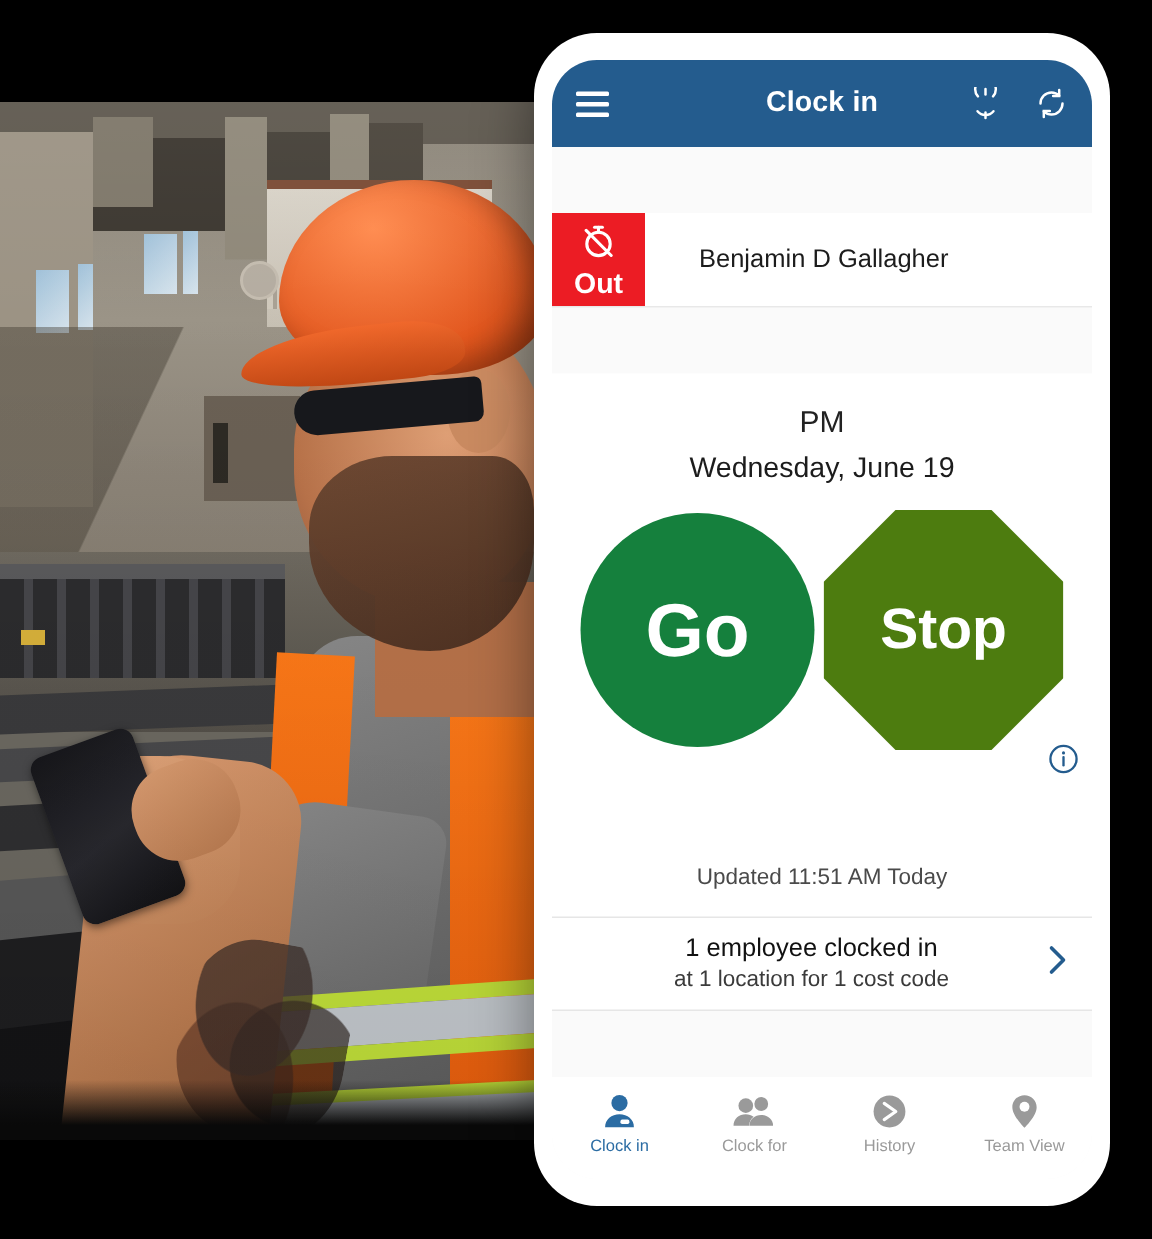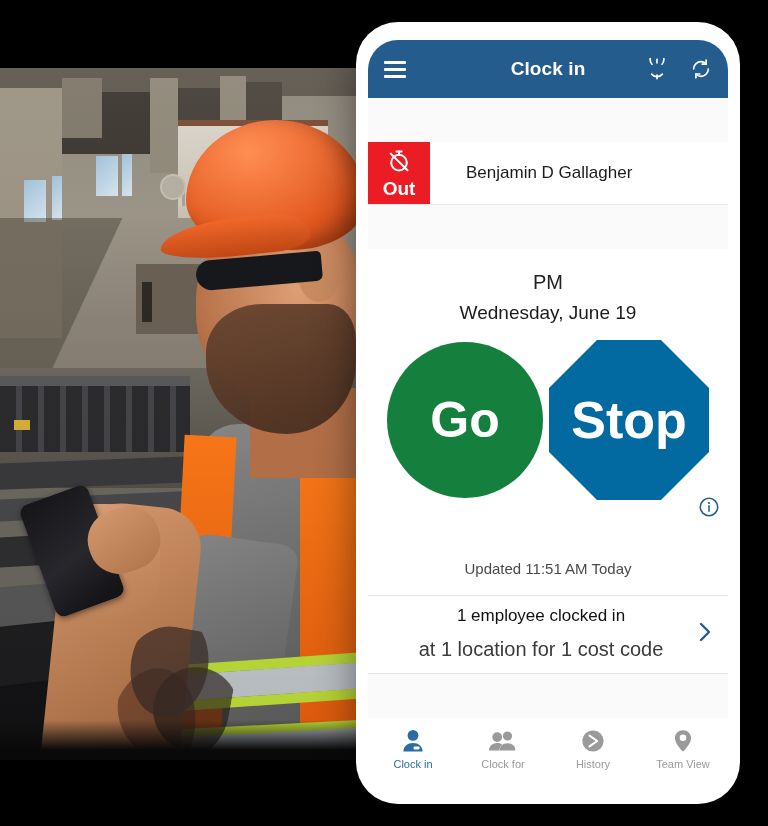--- a/index.html
+++ b/index.html
@@ -371,24 +371,24 @@
   .go-btn {
     width: 156px; height: 156px; border-radius: 50%;
     background: #15803d;
     display:flex; align-items:center; justify-content:center;
     color:#fff; font-size:50px; font-weight:bold;
     cursor:pointer; border:0;
     font-family:"Liberation Sans", sans-serif;
   }
   .stop-btn {
     width: 160px; height: 160px;
-    background: #0369a1;
+    background: #4d7c0f;
     clip-path: polygon(30% 0%,70% 0%,100% 30%,100% 70%,70% 100%,30% 100%,0% 70%,0% 30%);
     display:flex; align-items:center; justify-content:center;
-    color:#fff; font-size:52px; font-weight:bold;
+    color:#fff; font-size:38px; font-weight:bold;
     cursor:pointer; border:0;
     font-family:"Liberation Sans", sans-serif;
   }
   .info-icon {
     position:absolute; right:8px; bottom:-22px; cursor:pointer;
   }
 
   .updated {
     margin-top: auto;
     text-align:center;
@@ -400,21 +400,21 @@
   .summary-row {
     border-top: 1px solid #e6e6e6;
     border-bottom: 1px solid #e6e6e6;
     background:#fff;
     display:flex; align-items:center;
     padding: 10px 16px 12px 16px;
     cursor:pointer;
   }
   .summary-text { flex:1; text-align:center; }
   .summary-main { font-size:17px; color:#111; }
-  .summary-sub { font-size:20px; color:#3b3b3b; margin-top:12px; }
+  .summary-sub { font-size:15px; color:#3b3b3b; margin-top:2px; }
   .chevron { color:#245C8E; font-size:22px; font-weight:bold; line-height:1; }
 
   
   .tabbar {
     height: 62px;
     background:#fff;
     display:flex;
     align-items:center;
     flex: 0 0 auto;
     padding-bottom: 6px;

